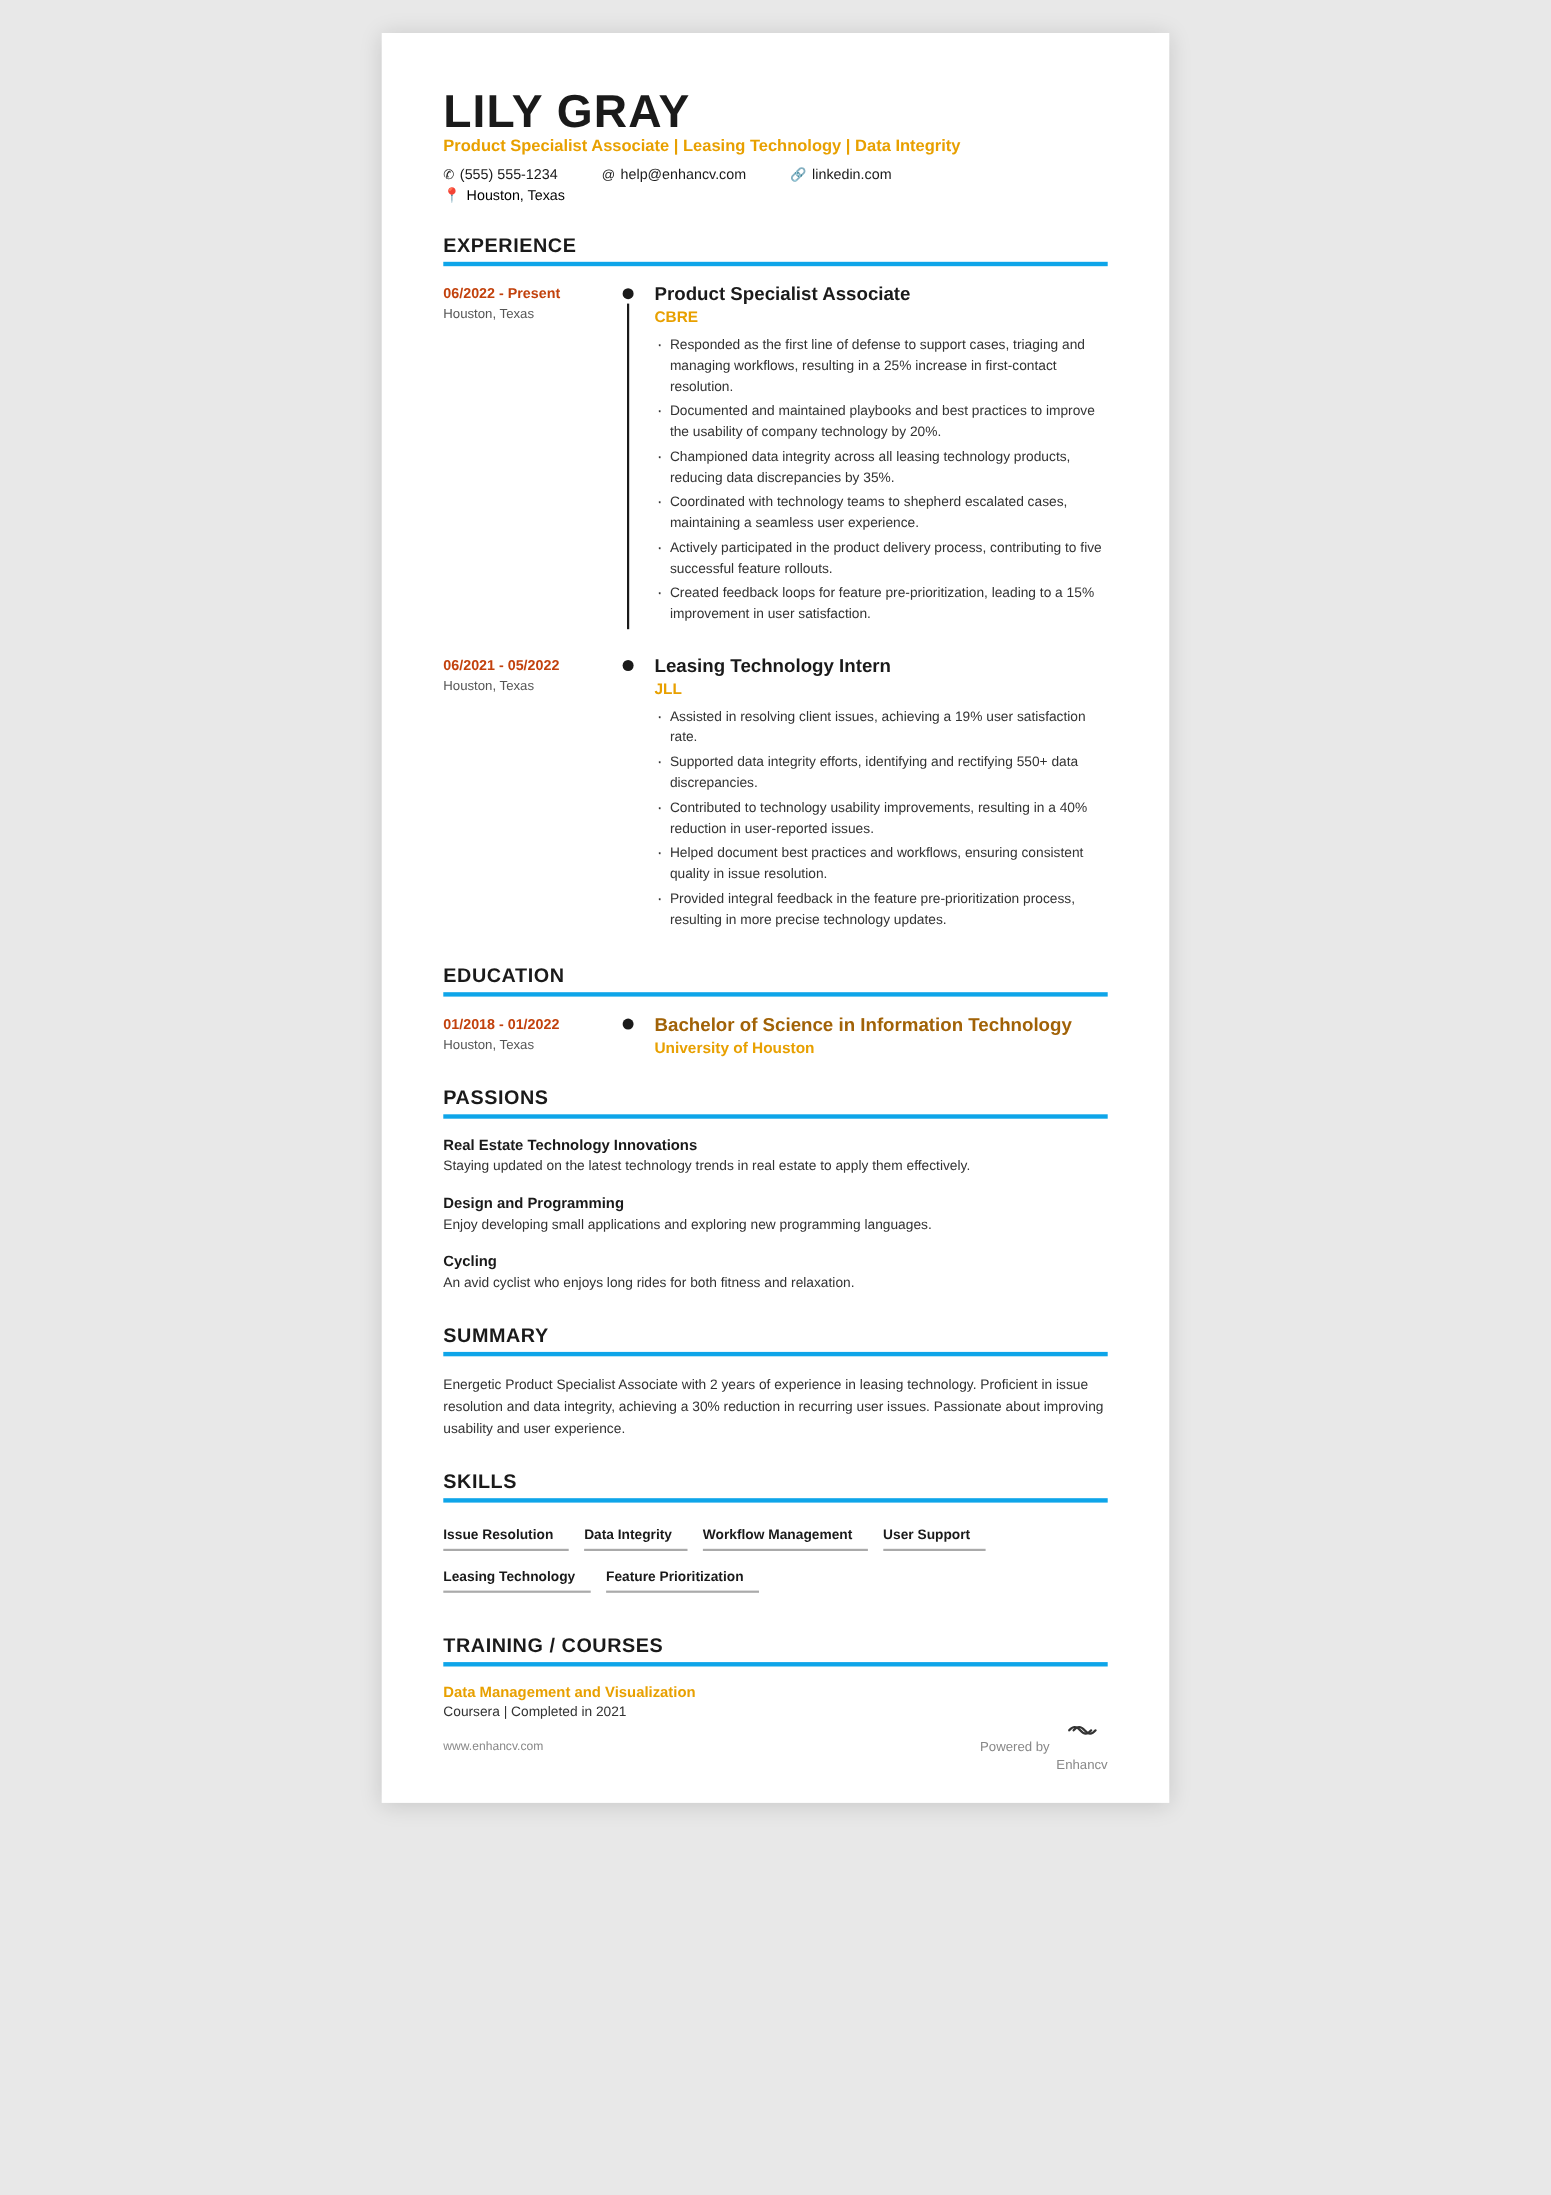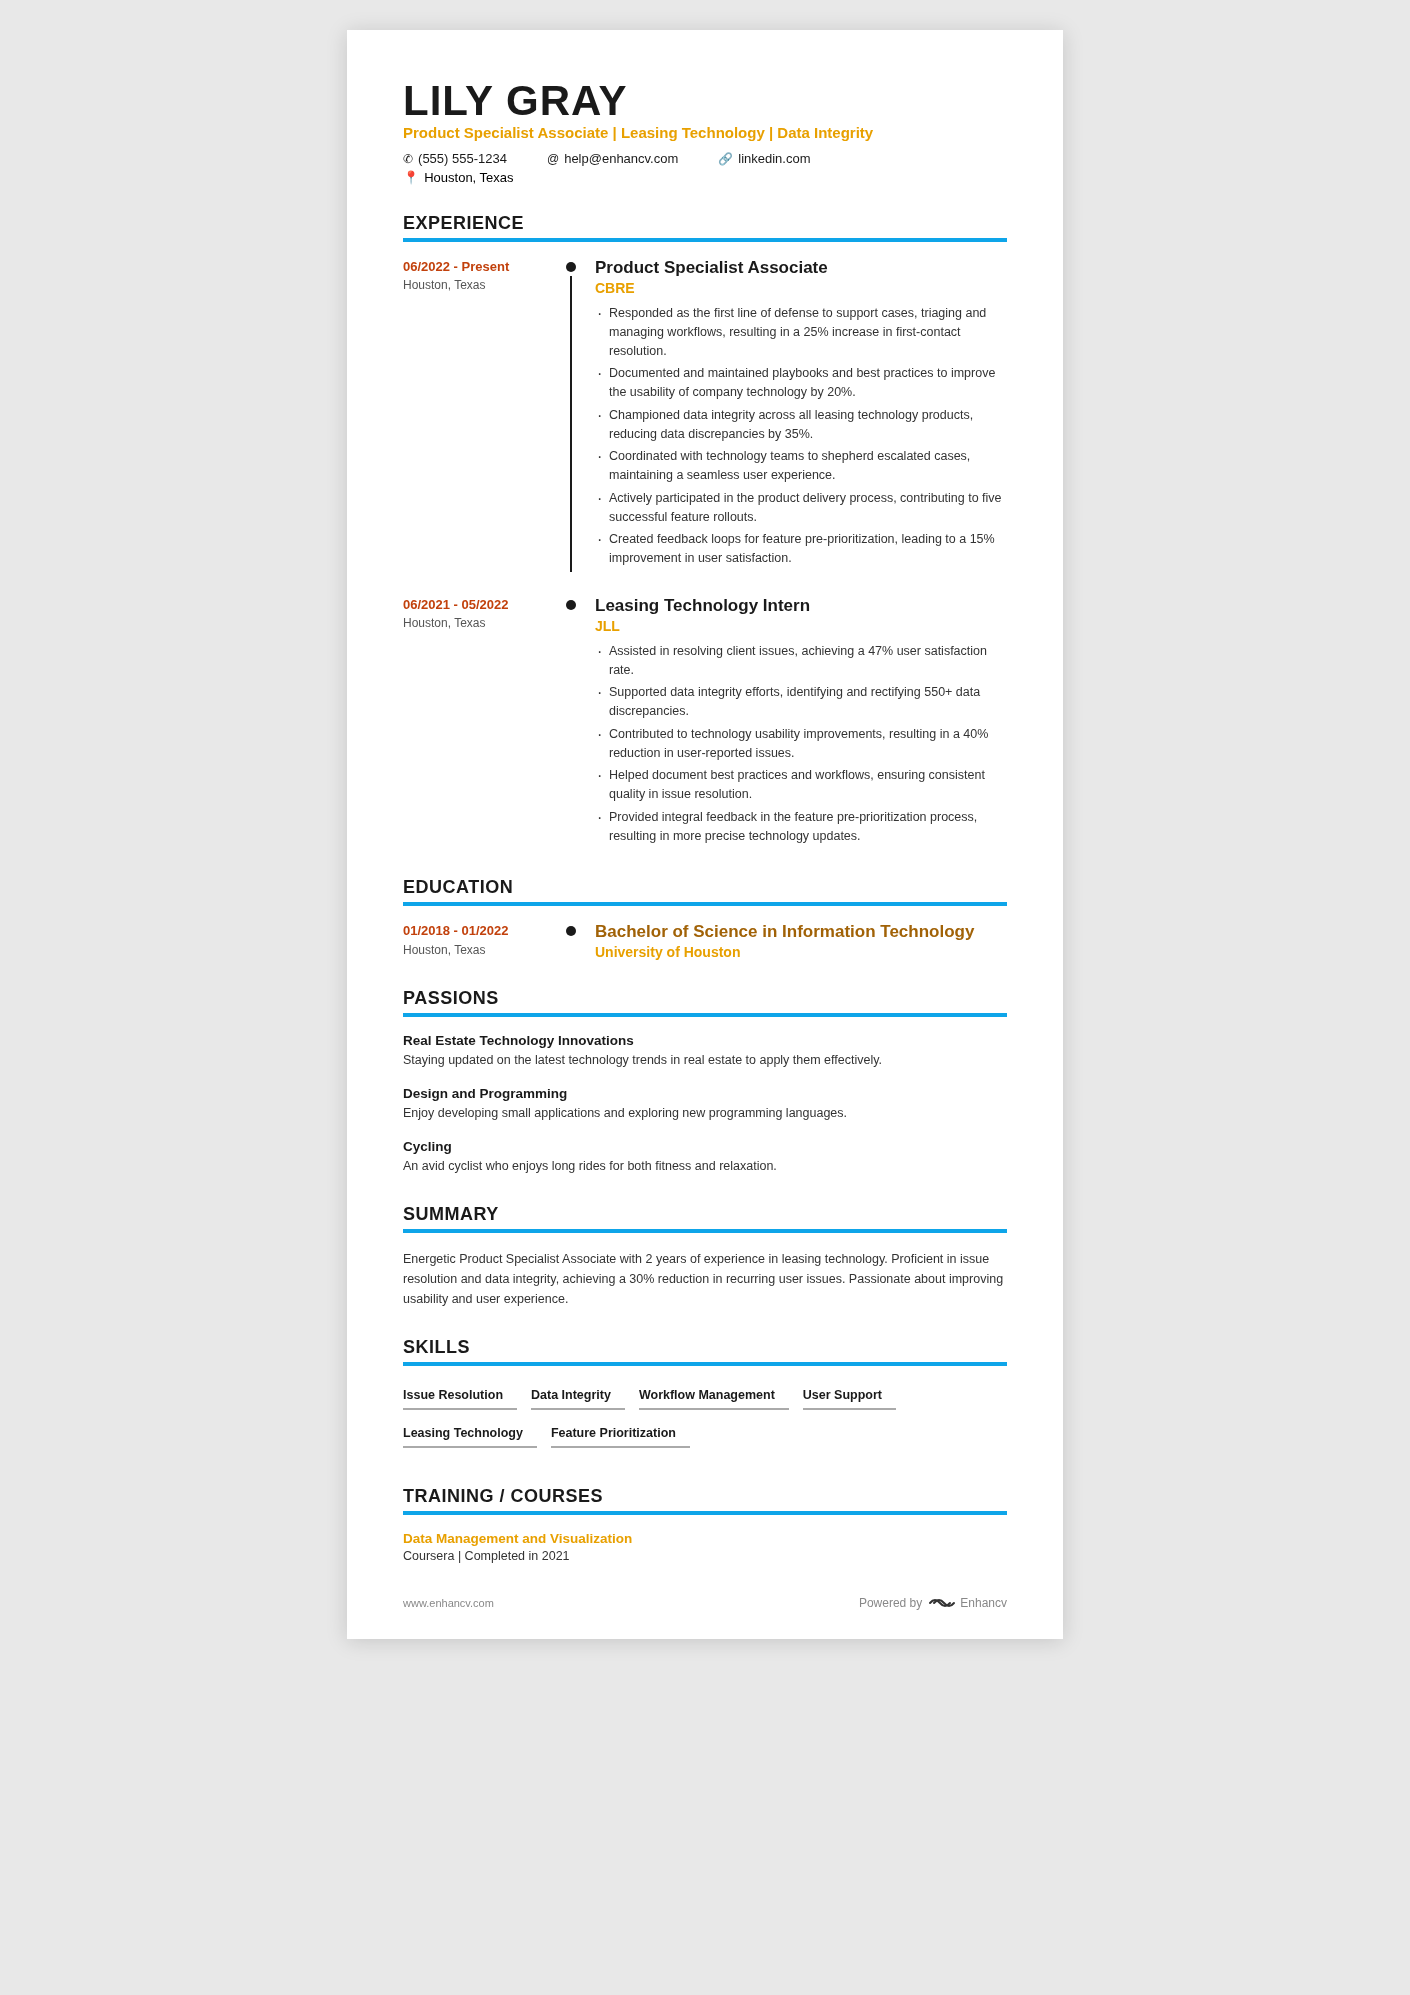--- a/index.html
+++ b/index.html
@@ -224,21 +224,22 @@
     .footer-brand {
       display: flex;
       align-items: center;
       gap: 6px;
       color: #888;
       font-size: 12px;
     }
     .enhancv-logo {
       display: flex;
       align-items: center;
-      gap: 4px;
+      gap: 16px;
+      flex-direction: column;
     }
   </style>
 </head>
 <body>
 
 <div class="page">
 
   <div class="header">
     <div class="name">LILY GRAY</div>
     <div class="title-line">Product Specialist Associate | Leasing Technology | Data Integrity</div>
@@ -293,21 +294,21 @@
         <div class="exp-date">06/2021 - 05/2022</div>
         <div class="exp-location">Houston, Texas</div>
       </div>
       <div class="exp-dot-col">
         <div class="exp-dot"></div>
       </div>
       <div class="exp-right">
         <div class="exp-job-title">Leasing Technology Intern</div>
         <div class="exp-company">JLL</div>
         <ul class="exp-bullets">
-          <li>Assisted in resolving client issues, achieving a 47% user satisfaction rate.</li>
+          <li>Assisted in resolving client issues, achieving a 19% user satisfaction rate.</li>
           <li>Supported data integrity efforts, identifying and rectifying 550+ data discrepancies.</li>
           <li>Contributed to technology usability improvements, resulting in a 40% reduction in user-reported issues.</li>
           <li>Helped document best practices and workflows, ensuring consistent quality in issue resolution.</li>
           <li>Provided integral feedback in the feature pre-prioritization process, resulting in more precise technology updates.</li>
         </ul>
       </div>
     </div>
   </div>
 
   <div class="section">

